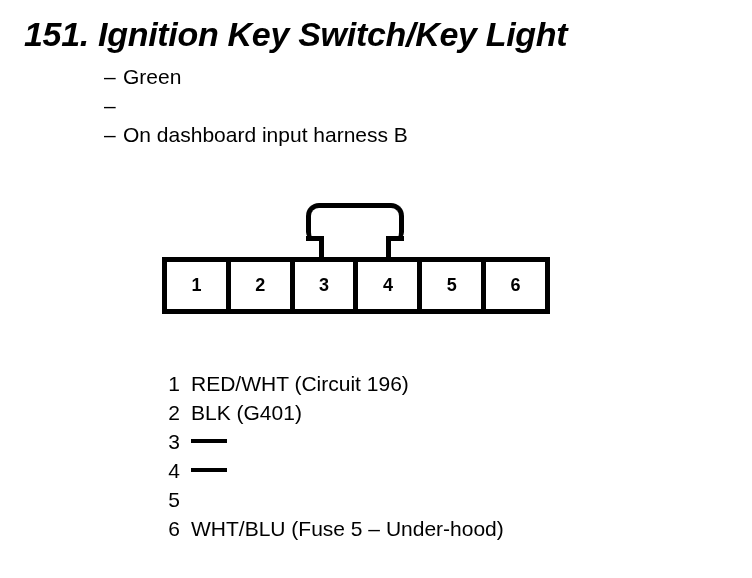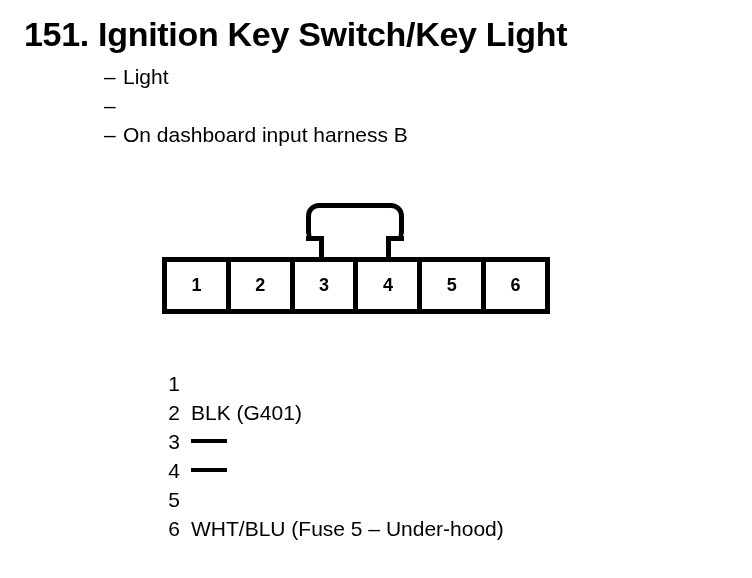--- a/index.html
+++ b/index.html
@@ -20,20 +20,21 @@
   
   #page-title {
     position: absolute;
     left: 24px;
     top: 13px;
     font-size: 34px;
     font-weight: bold;
     letter-spacing: -0.3px;
     white-space: nowrap;
     line-height: 42px;
+    font-style: italic;
   }
 
   
   #attribute-list {
     position: absolute;
     left: 104px;
     top: 62px;
     list-style: none;
     margin: 0;
     padding: 0;
@@ -143,21 +144,21 @@
   }
 </style>
 </head>
 <body>
 
 <div id="page-title">151.  Ignition Key Switch/Key Light</div>
 
 <ul id="attribute-list">
   <li>
     <span class="bullet-dash">–</span>
-    <span>Light</span>
+    <span>Green</span>
   </li>
   <li>
     <span class="bullet-dash">–</span>
   </li>
   <li>
     <span class="bullet-dash">–</span>
     <span>On dashboard input harness B</span>
   </li>
 </ul>
 
@@ -174,20 +175,21 @@
     <div class="pin-cell">3</div>
     <div class="pin-cell">4</div>
     <div class="pin-cell">5</div>
     <div class="pin-cell">6</div>
   </div>
 </div>
 
 <div id="pin-legend">
   <div class="legend-row">
     <span class="legend-num">1</span>
+    <span class="legend-desc">RED/WHT (Circuit 196)</span>
   </div>
   <div class="legend-row">
     <span class="legend-num">2</span>
     <span class="legend-desc">BLK (G401)</span>
   </div>
   <div class="legend-row">
     <span class="legend-num">3</span>
     <span class="legend-desc empty"></span>
   </div>
   <div class="legend-row">

